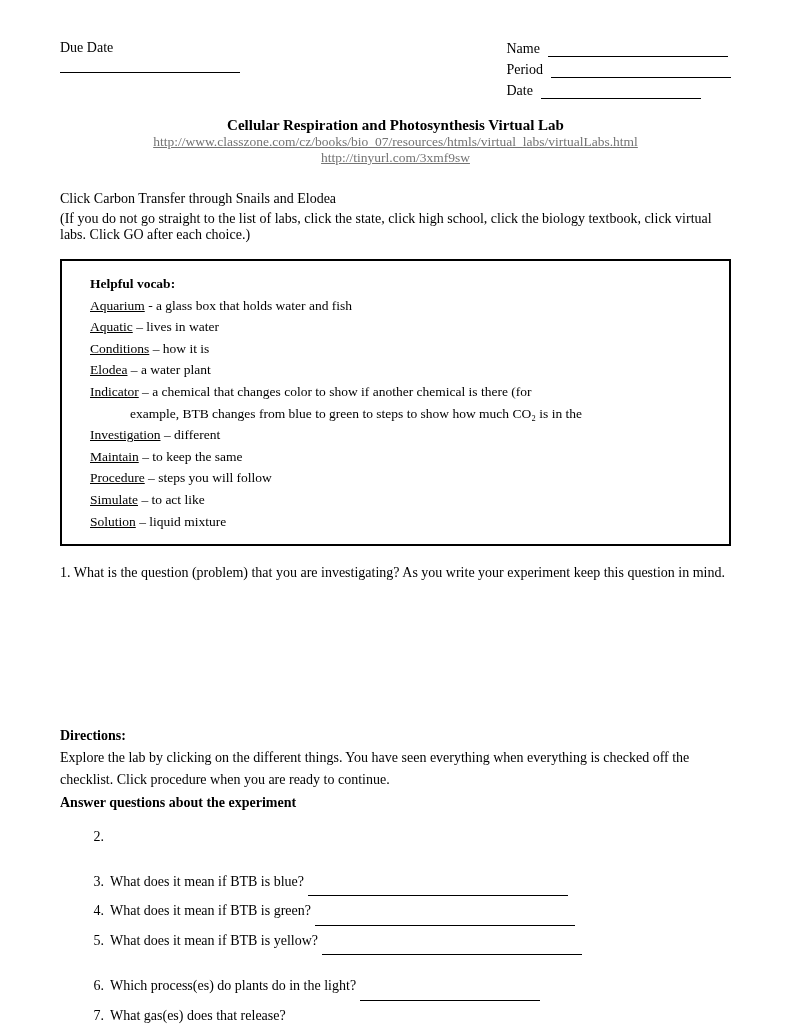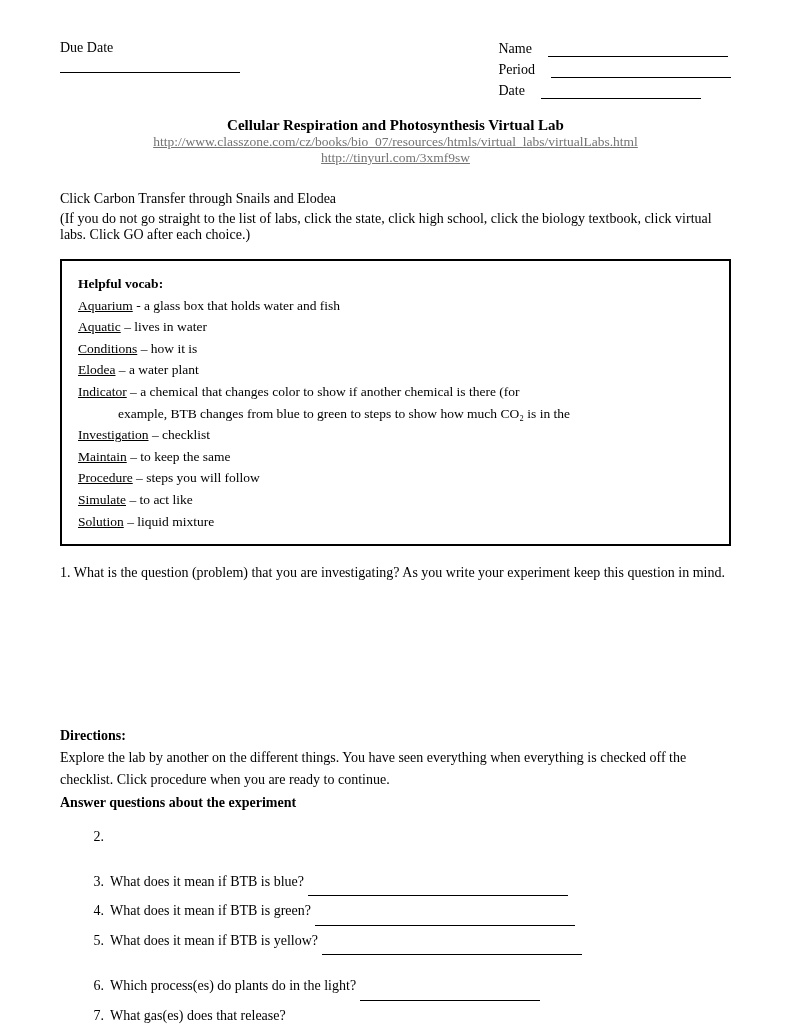--- a/index.html
+++ b/index.html
@@ -23,21 +23,21 @@
       flex-direction: column;
     }
     .header-right {
       display: flex;
       flex-direction: column;
       gap: 4px;
     }
     .field-line {
       display: flex;
       align-items: center;
-      gap: 16px;
+      gap: 8px;
     }
     .underline-field {
       border-bottom: 1px solid #000;
       display: inline-block;
       width: 180px;
     }
     .underline-field-short {
       border-bottom: 1px solid #000;
       display: inline-block;
       width: 160px;
@@ -55,21 +55,21 @@
       text-decoration: underline;
       display: block;
       font-size: 13.5px;
     }
     .instructions {
       font-size: 14px;
       margin-bottom: 4px;
     }
     .vocab-box {
       border: 2.5px solid #000;
-      padding: 12px 16px;
+      padding: 12px 28px;
       margin: 16px 0;
       font-size: 13.5px;
       line-height: 1.6;
     }
     .vocab-box .bold {
       font-weight: bold;
     }
     .vocab-term {
       text-decoration: underline;
     }
@@ -163,21 +163,21 @@
   <div>
     <span class="vocab-term">Elodea</span><span> – a water plant</span>
   </div>
   <div>
     <span class="vocab-term">Indicator</span><span> – a chemical that changes color to show if another chemical is there (for</span>
   </div>
   <div class="sub2">
     example, BTB changes from blue to green to steps to show how much CO₂ is in the
   </div>
   <div>
-    <span class="vocab-term">Investigation</span><span> – checklist</span>
+    <span class="vocab-term">Investigation</span><span> – different</span>
   </div>
   <div>
     <span class="vocab-term">Maintain</span><span> – to keep the same</span>
   </div>
   <div>
     <span class="vocab-term">Procedure</span><span> – steps you will follow</span>
   </div>
   <div>
     <span class="vocab-term">Simulate</span><span> – to act like</span>
   </div>
@@ -189,21 +189,21 @@
 <div class="question-section">
   <span>1. </span>
   <span>What is the question (problem) that you are investigating?  As you write your experiment keep this question in mind.</span>
   <div style="height: 80px;"></div>
 </div>
 
 <div class="directions-section">
   <div>
     <span class="directions-label">Directions:</span>
   </div>
-  <div>Explore the lab by another on the different things.  You have seen everything when everything is checked off the checklist.  Click procedure when you are ready to continue.</div>
+  <div>Explore the lab by clicking on the different things.  You have seen everything when everything is checked off the checklist.  Click procedure when you are ready to continue.</div>
   <div class="bold-text">Answer questions about the experiment</div>
 
   <div class="questions-list">
     <div class="q-item indent">
       <span class="q-num">2.</span>
     </div>
 
     <div class="spacer"></div>
 
     <div class="q-item indent">

